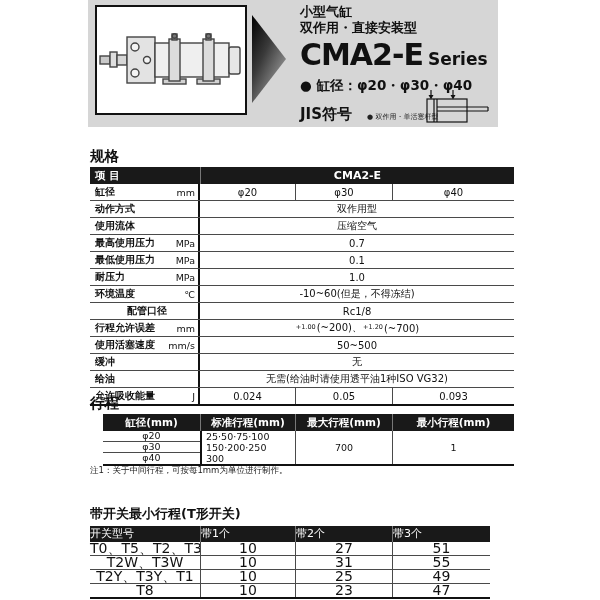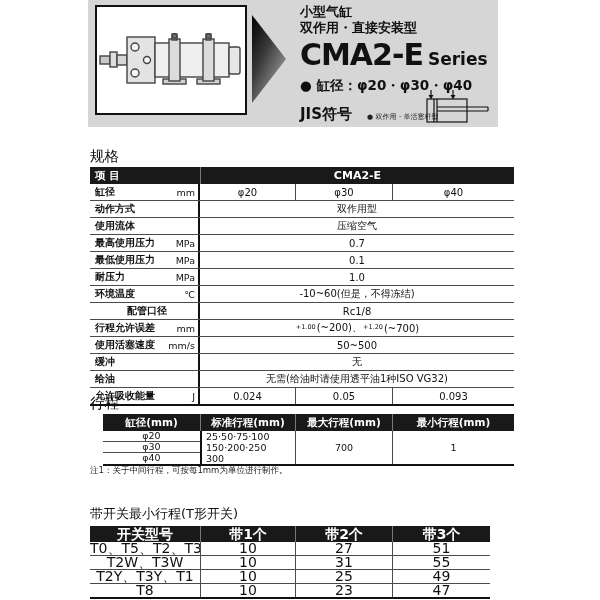--- a/index.html
+++ b/index.html
@@ -18,21 +18,21 @@
   .series-row{margin-top:1px;white-space:nowrap;}
   .series-name{font-size:30px;font-weight:800;letter-spacing:-1px;}
   .series-suffix{font-size:17px;font-weight:800;margin-left:5px;}
   .bore-line{margin-top:5px;font-size:13.5px;font-weight:600;white-space:nowrap;}
   .jis-row{margin-top:9px;white-space:nowrap;}
   .jis-label{font-size:15px;font-weight:bold;}
   .jis-note{font-size:7px;margin-left:10px;color:#222;}
   .jis-symbol{position:absolute;left:338px;top:90px;}
 
   
-  .sec-title{position:absolute;font-weight:normal;font-size:14.5px;color:#111;white-space:nowrap;}
+  .sec-title{position:absolute;font-weight:bold;font-size:14.5px;color:#111;white-space:nowrap;}
   .t-spec{left:90px;top:147px;}
   .t-stroke{left:90px;top:394px;}
   .t-switch{left:90px;top:505px;font-size:13px;}
   .stroke-note{position:absolute;left:90px;top:465px;font-size:8.5px;color:#222;white-space:nowrap;}
 
   
   .spec-table{position:absolute;left:90px;top:167px;width:424px;}
   .spec-head{display:flex;height:17px;background:#191919;color:#fff;}
   .sh-item{width:110px;line-height:17px;padding-left:5px;font-weight:bold;font-size:10.5px;box-sizing:border-box;}
   .sh-model{flex:1;text-align:center;line-height:17px;font-weight:bold;font-size:11px;border-left:1px solid #777;}
@@ -60,21 +60,21 @@
   .stb{height:11px;line-height:10px;text-align:center;border-bottom:1px solid #4a4a4a;box-sizing:border-box;}
   .stb:last-child{border-bottom:none;}
   .st-col2{width:95px;border-left:2px solid #111;box-sizing:border-box;}
   .sts{height:11px;line-height:11px;padding-left:4px;white-space:nowrap;}
   .st-col3{width:97px;border-left:1px solid #4a4a4a;display:flex;align-items:center;justify-content:center;box-sizing:border-box;}
   .st-col4{flex:1;border-left:1px solid #4a4a4a;display:flex;align-items:center;justify-content:center;box-sizing:border-box;}
 
   
   .switch-table{position:absolute;left:90px;top:526px;width:400px;border-bottom:2px solid #111;}
   .switch-head{display:flex;height:16px;background:#191919;color:#fff;}
-  .swh{line-height:16px;text-align:center;font-weight:bold;font-size:14px;box-sizing:border-box;}
+  .swh{line-height:16px;text-align:left;font-weight:normal;font-size:11px;box-sizing:border-box;}
   .swh + .swh{border-left:1px solid #777;}
   .swr{display:flex;height:13px;border-bottom:1px solid #4a4a4a;font-size:14px;}
   .swr:last-child{border-bottom:none;}
   .swc{line-height:13px;text-align:center;box-sizing:border-box;white-space:nowrap;}
   .swc0{width:110px;} .swc1{width:95px;} .swc2{width:97px;} .swc3{flex:1;}
 </style>
 </head>
 <body>
 
 <div class="page">

